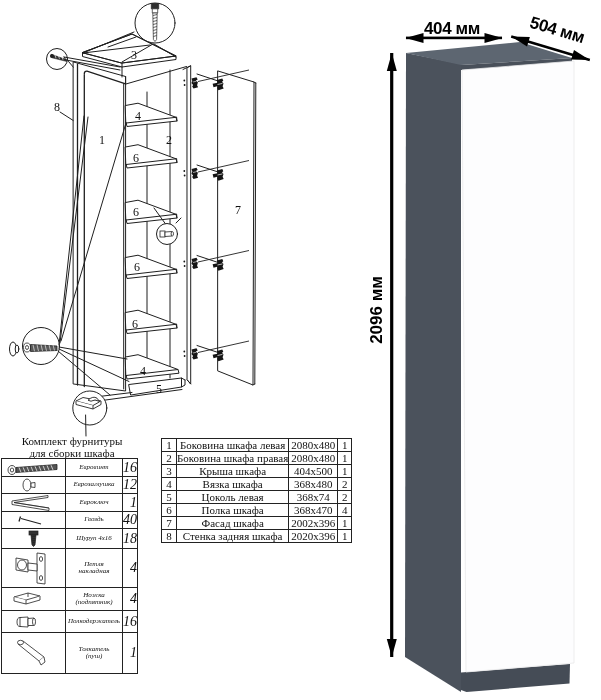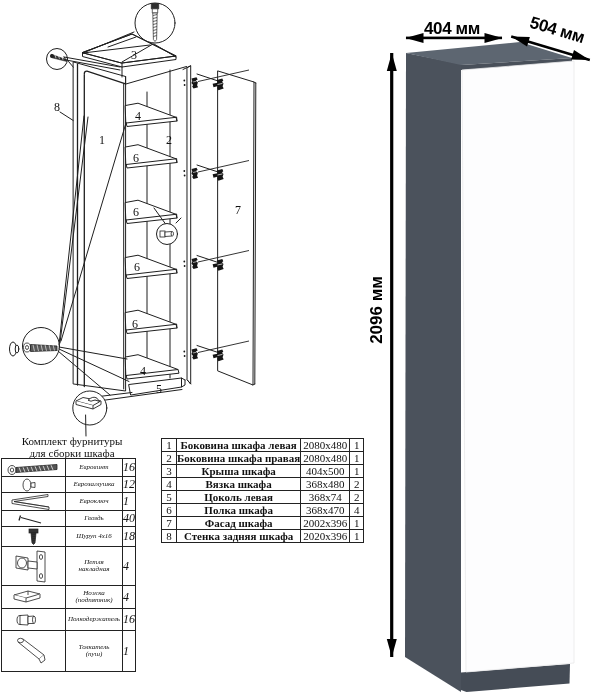--- a/index.html
+++ b/index.html
@@ -5,25 +5,25 @@
 html,body{margin:0;padding:0;width:601px;height:700px;background:#fff;overflow:hidden;}
 body{font-family:"Liberation Serif", serif;position:relative;}
 #stage{position:absolute;left:0;top:0;width:601px;height:700px;}
 #title{position:absolute;left:0px;top:434.5px;width:144px;text-align:center;font-size:11px;line-height:12px;color:#111;}
 table{border-collapse:collapse;}
 #hw{position:absolute;left:1px;top:458px;}
 #hw td{border:1px solid #222;padding:0;color:#111;font-style:italic;}
 #hw .nm{width:56px;text-align:center;font-size:7px;line-height:7.5px;}
 #hw .ic{width:63px;text-align:center;}
 #hw .ic svg{display:block;margin:0 auto;}
-#hw .qt{width:12px;text-align:left;font-size:12px;}
+#hw .qt{width:12px;text-align:right;font-size:14px;}
 #parts{position:absolute;left:161px;top:438px;}
 #parts td{border:1px solid #222;padding:0;color:#111;font-size:11px;line-height:11px;text-align:center;white-space:nowrap;}
 #parts .c1{width:14px;}
-#parts .c2{width:111px;font-weight:bold;}
+#parts .c2{width:111px;}
 #parts .c3{width:48px;}
 #parts .c4{width:13px;}
 </style>
 </head>
 <body>
 <svg id="stage" viewBox="0 0 601 700">
 
 <g>
 
   <polygon points="406,53 461,64 461,692 405,657" fill="#4b525c"></polygon>

